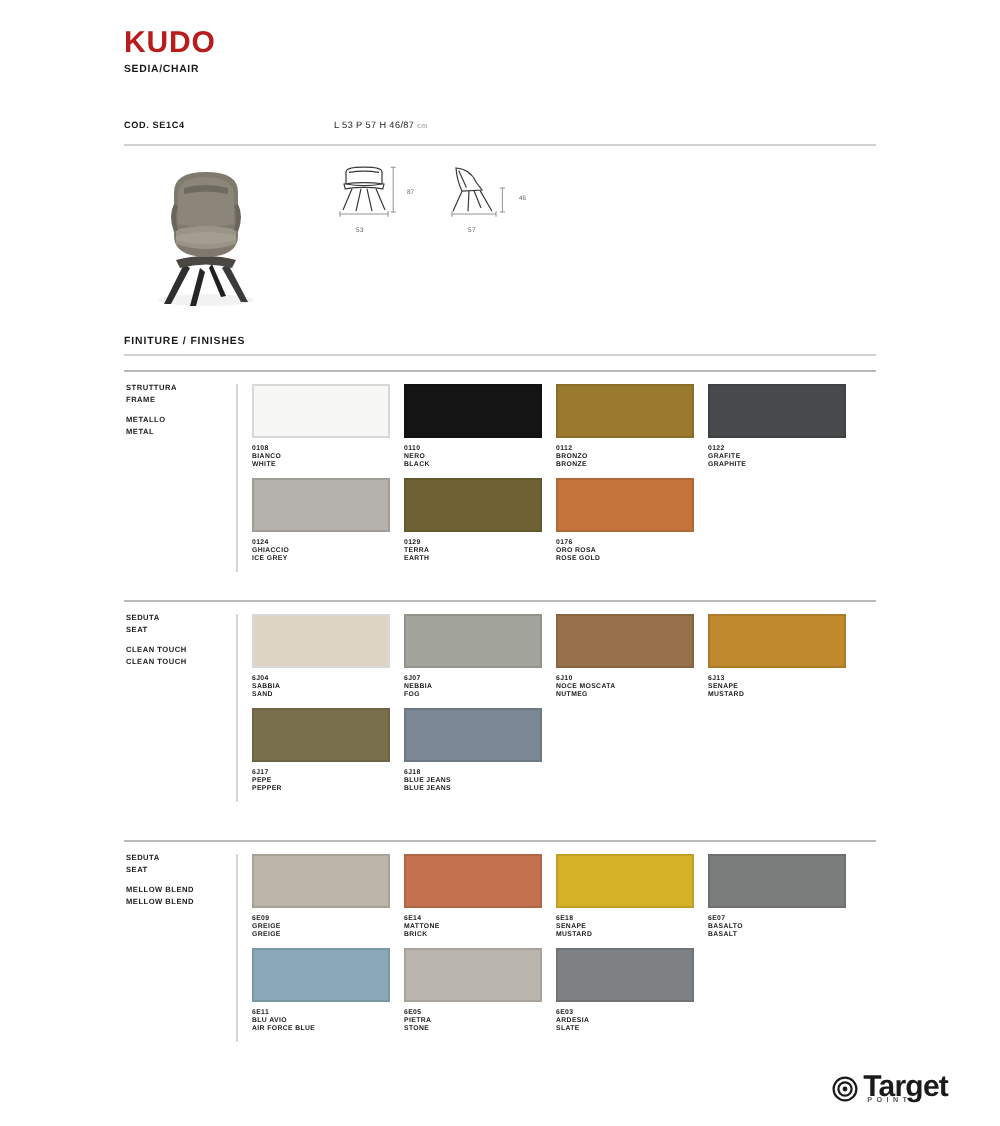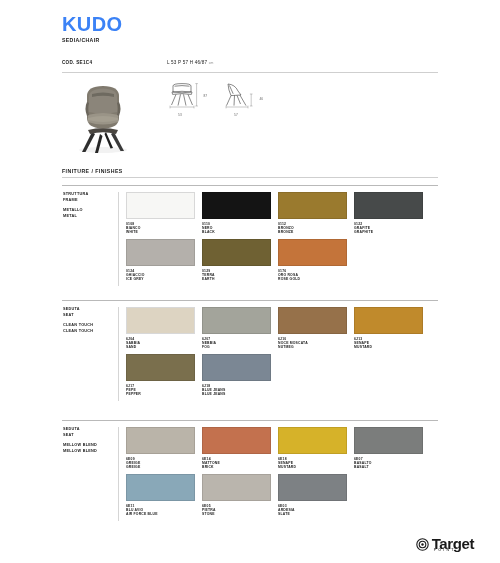--- a/index.html
+++ b/index.html
@@ -20,25 +20,25 @@
     left: 0; top: 0;
     width: 500px; height: 563px;
   }
 
   
   .header {
     position: absolute;
     left: 62px; top: 14px;
   }
   .product-title {
-    font-size: 20px;
+    font-size: 15px;
     font-weight: bold;
     letter-spacing: 0.4px;
     line-height: 1.05;
-    color: #3b82f6;
+    color: #b91c1c;
   }
   .product-subtitle {
     font-size: 5.2px;
     font-weight: bold;
     letter-spacing: 0.35px;
     margin-top: 2px;
     color: #1a1a1a;
   }
 
   

